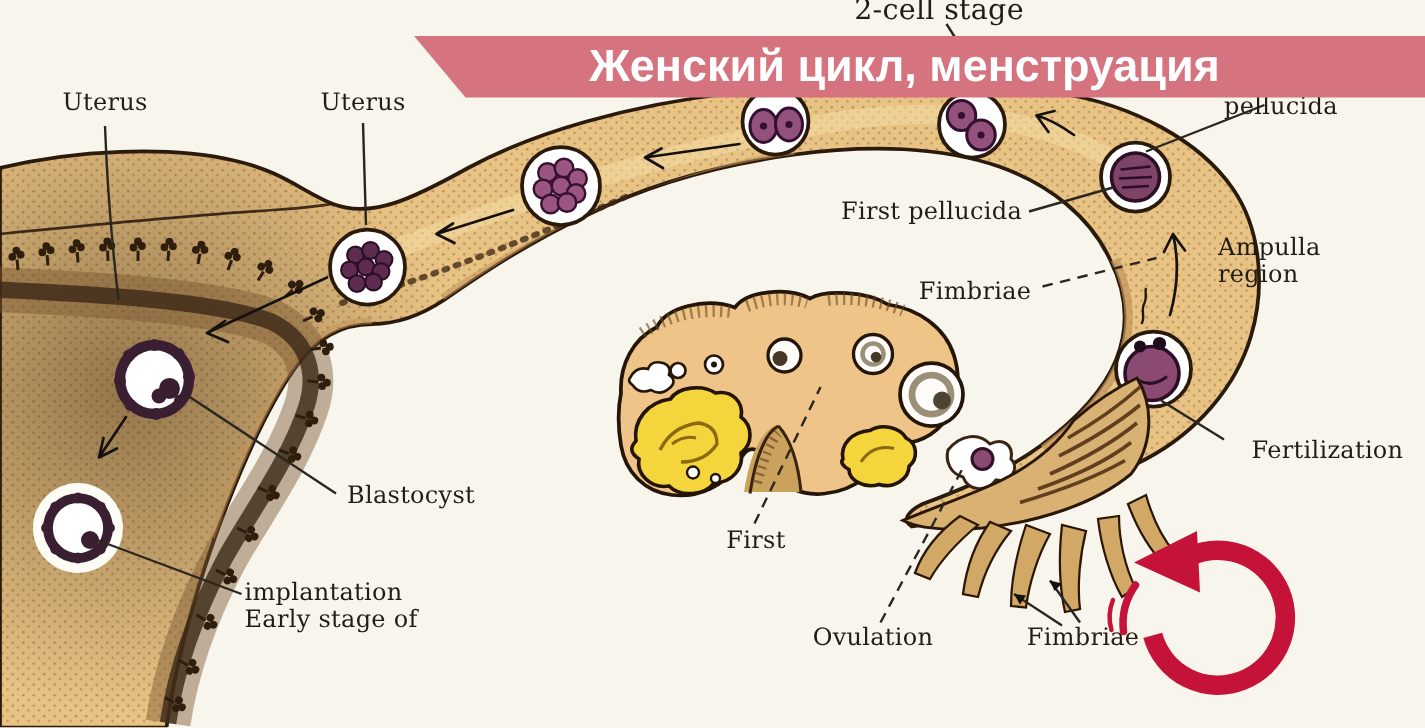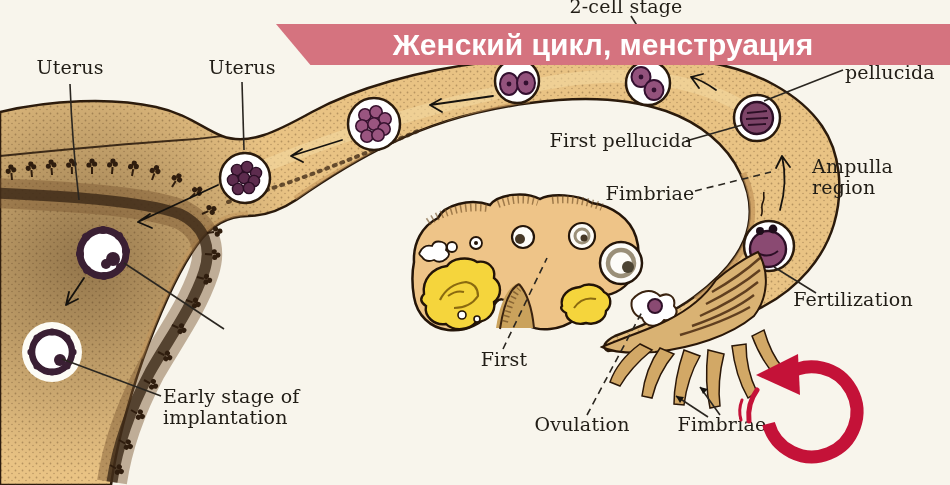--- a/index.html
+++ b/index.html
@@ -1,19 +1,19 @@
 <!DOCTYPE html>
 <html><head>
 <meta charset="utf-8">
 <style>
   html,body{margin:0;padding:0;background:#fff;}
   .stage{position:relative;width:950px;height:485px;overflow:hidden;
          background:#f8f5ec;font-family:"DejaVu Serif","Liberation Serif",serif;}
   .art{position:absolute;left:0;top:0;z-index:1;}
-  .lbl{position:absolute;z-index:3;color:#211d16;font-size:19px;line-height:1.12;
+  .lbl{position:absolute;z-index:3;color:#211d16;font-size:16px;line-height:1.12;
        white-space:nowrap;letter-spacing:.2px;}
   .c{transform:translate(-50%,-50%);text-align:center;}
   .banner{position:absolute;left:276px;top:24px;width:700px;height:41px;
           background:#d5737f;transform:skewX(40deg);transform-origin:0 0;z-index:6;
           box-shadow:0 0 0 0 rgba(0,0,0,0);}
   .banner-inner{width:100%;height:100%;transform:skewX(-40deg);transform-origin:0 0;
           display:flex;align-items:center;justify-content:center;padding-right:46px;box-sizing:border-box;}
   .banner-text{font-family:"Liberation Sans","DejaVu Sans",sans-serif;font-weight:700;
           font-size:30px;color:#ffffff;letter-spacing:0;}
   .cycle-arrow-svg{position:absolute;left:728px;top:338px;z-index:5;}
@@ -252,31 +252,32 @@
     </g>
     <g fill="#15120e">
       <polygon points="676,396 684,397 680,403"></polygon>
       <polygon points="700,387 708,389 703,394"></polygon>
     </g>
   </svg>
 
   <div class="lbl c" style="left:70px;top:68px">Uterus</div>
   <div class="lbl c" style="left:242px;top:68px">Uterus</div>
   <div class="lbl c small2" style="left:626px;top:7px">2-cell stage</div>
-  <div class="lbl" style="left:845px;top:62px">pellucida</div>
+  <div class="lbl" style="left:816px;top:62px">pellucida</div>
   <div class="lbl c" style="left:621px;top:141px">First pellucida</div>
   <div class="lbl c" style="left:650px;top:194px">Fimbriae</div>
   <div class="lbl" style="left:812px;top:156px">
     <div>Ampulla</div>
     <div>region</div>
   </div>
-  <div class="lbl c" style="left:853px;top:300px">Fertilization</div>
+  <div class="lbl c" style="left:885px;top:300px">Fertilization</div>
+  <div class="lbl c" style="left:274px;top:330px">Blastocyst</div>
   <div class="lbl" style="left:163px;top:386px">
+    <div>implantation</div>
     <div>Early stage of</div>
-    <div>implantation</div>
   </div>
   <div class="lbl c" style="left:504px;top:360px">First</div>
   <div class="lbl c" style="left:582px;top:425px">Ovulation</div>
   <div class="lbl c" style="left:722px;top:425px">Fimbriae</div>
 
   <svg class="cycle-arrow-svg" width="165" height="147" viewBox="728 338 165 147">
     <path d="M768.5,423.6 A45,45 0 1 0 786,375" stroke="#c41238" stroke-width="13" fill="none"></path>
     <polygon points="798,354 800,395 756,375" fill="#c41238"></polygon>
     <path d="M757,390 Q747,404 749,421" stroke="#c41238" stroke-width="5" fill="none" stroke-linecap="round"></path>
     <path d="M742,400 Q738,410 741,420" stroke="#c41238" stroke-width="3" fill="none" stroke-linecap="round"></path>

